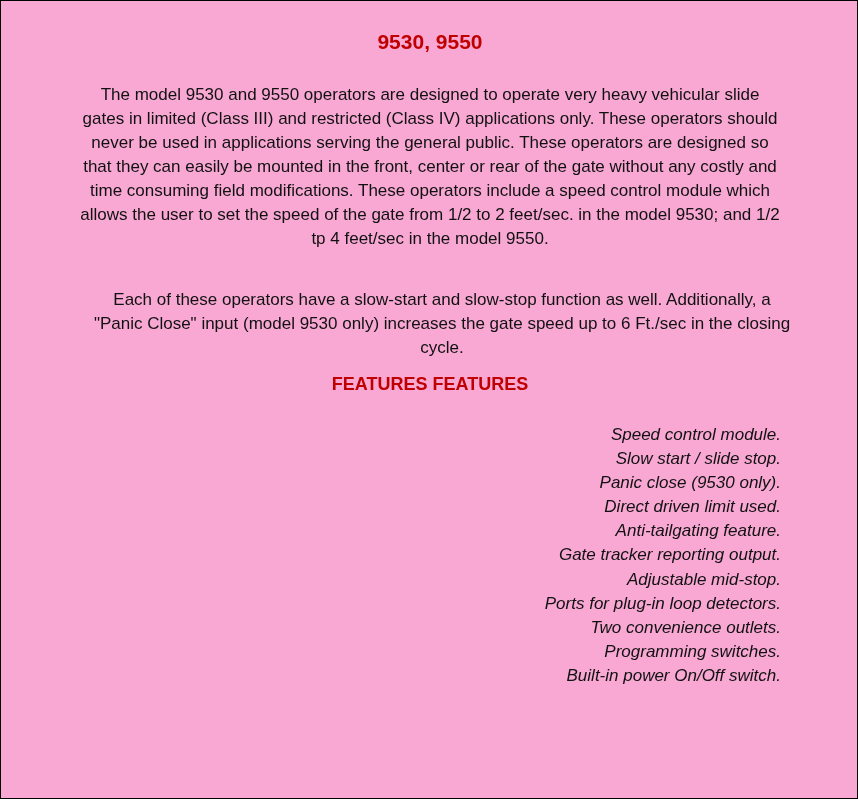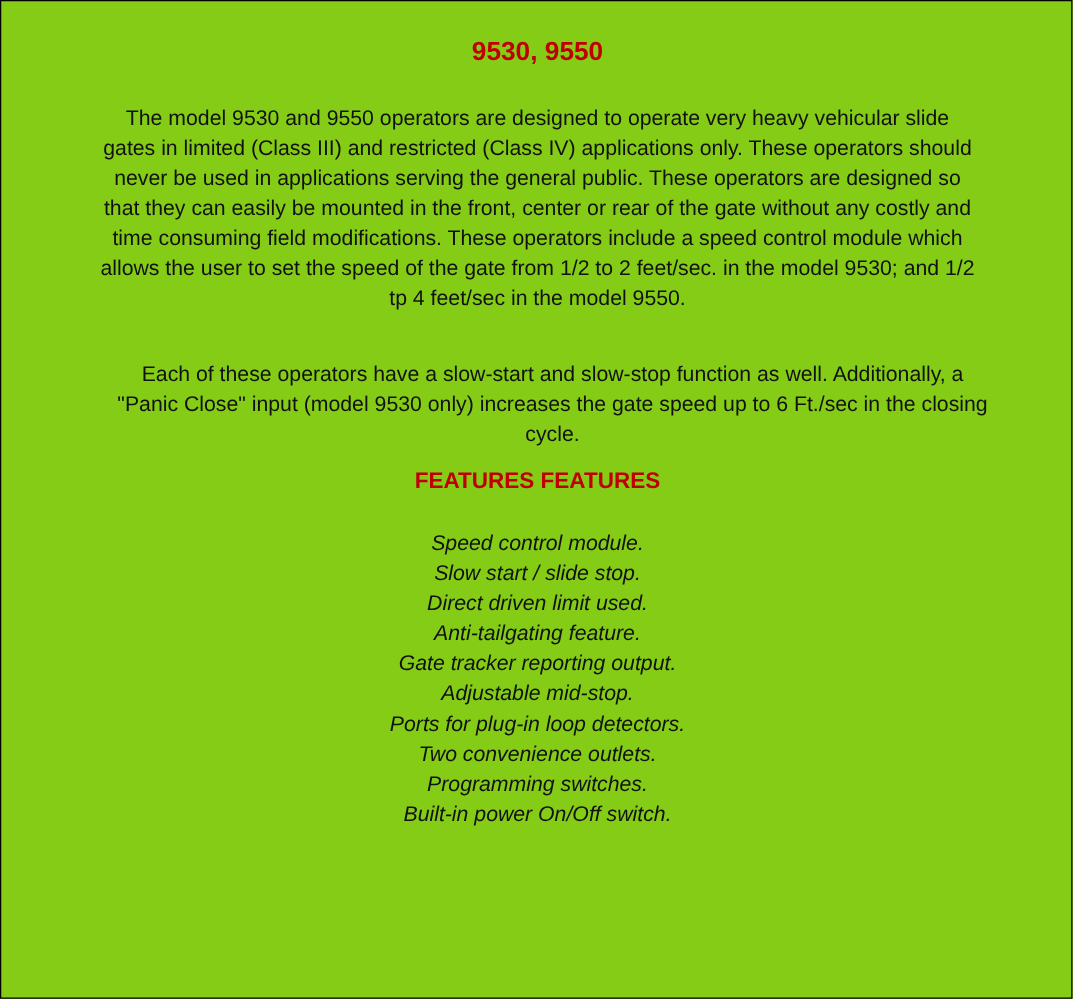--- a/index.html
+++ b/index.html
@@ -6,21 +6,21 @@
     body {
       width: 858px; height: 799px;
       background: #e4e4e4;
       font-family: "Liberation Sans", sans-serif;
       overflow: hidden;
     }
     .panel {
       position: absolute; left: 0; top: 0;
       width: 856px; height: 797px;
       border: 1px solid #000;
-      background: #84cc16;
+      background: #f9a8d4;
       box-sizing: content-box;
     }
     .content {
       position: absolute; left: 78px; top: 0;
       width: 702px;
       text-align: center;
       color: #111;
       font-size: 17px;
       line-height: 24px;
     }
@@ -35,35 +35,37 @@
     .para1 { position: absolute; top: 82px; left: 0; width: 100%; margin: 0; }
     .para2 { position: absolute; top: 275px; left: 0; width: 100%; margin: 12px; }
     .subtitle {
       position: absolute; top: 371px; left: 0; width: 100%; margin: 0;
       color: #c00000; font-weight: bold; font-size: 18px; line-height: 24px;
     }
     .features {
       position: absolute; top: 422px; left: 0; width: 100%;
       margin: 0; padding: 0; list-style: none;
       font-style: italic;
+      text-align: right;
     }
     .features li { line-height: 24.1px; }
   </style>
 </head>
 <body>
 
 <div class="panel">
   <div class="content">
     <h1 class="title">9530, 9550</h1>
     <p class="para1">The model 9530 and 9550 operators are designed to operate very heavy vehicular slide gates in limited (Class III) and restricted (Class IV) applications only. These operators should never be used in applications serving the general public. These operators are designed so that they can easily be mounted in the front, center or rear of the gate without any costly and time consuming field modifications. These operators include a speed control module which allows the user to set the speed of the gate from 1/2 to 2 feet/sec. in the model 9530; and 1/2 tp 4 feet/sec in the model 9550.</p>
     <p class="para2">Each of these operators have a slow-start and slow-stop function as well. Additionally, a "Panic Close" input (model 9530 only) increases the gate speed up to 6 Ft./sec in the closing cycle.</p>
     <h2 class="subtitle">FEATURES FEATURES</h2>
     <ul class="features">
       <li>Speed control module.</li>
       <li>Slow start / slide stop.</li>
+      <li>Panic close (9530 only).</li>
       <li>Direct driven limit used.</li>
       <li>Anti-tailgating feature.</li>
       <li>Gate tracker reporting output.</li>
       <li>Adjustable mid-stop.</li>
       <li>Ports for plug-in loop detectors.</li>
       <li>Two convenience outlets.</li>
       <li>Programming switches.</li>
       <li>Built-in power On/Off switch.</li>
     </ul>
   </div>

